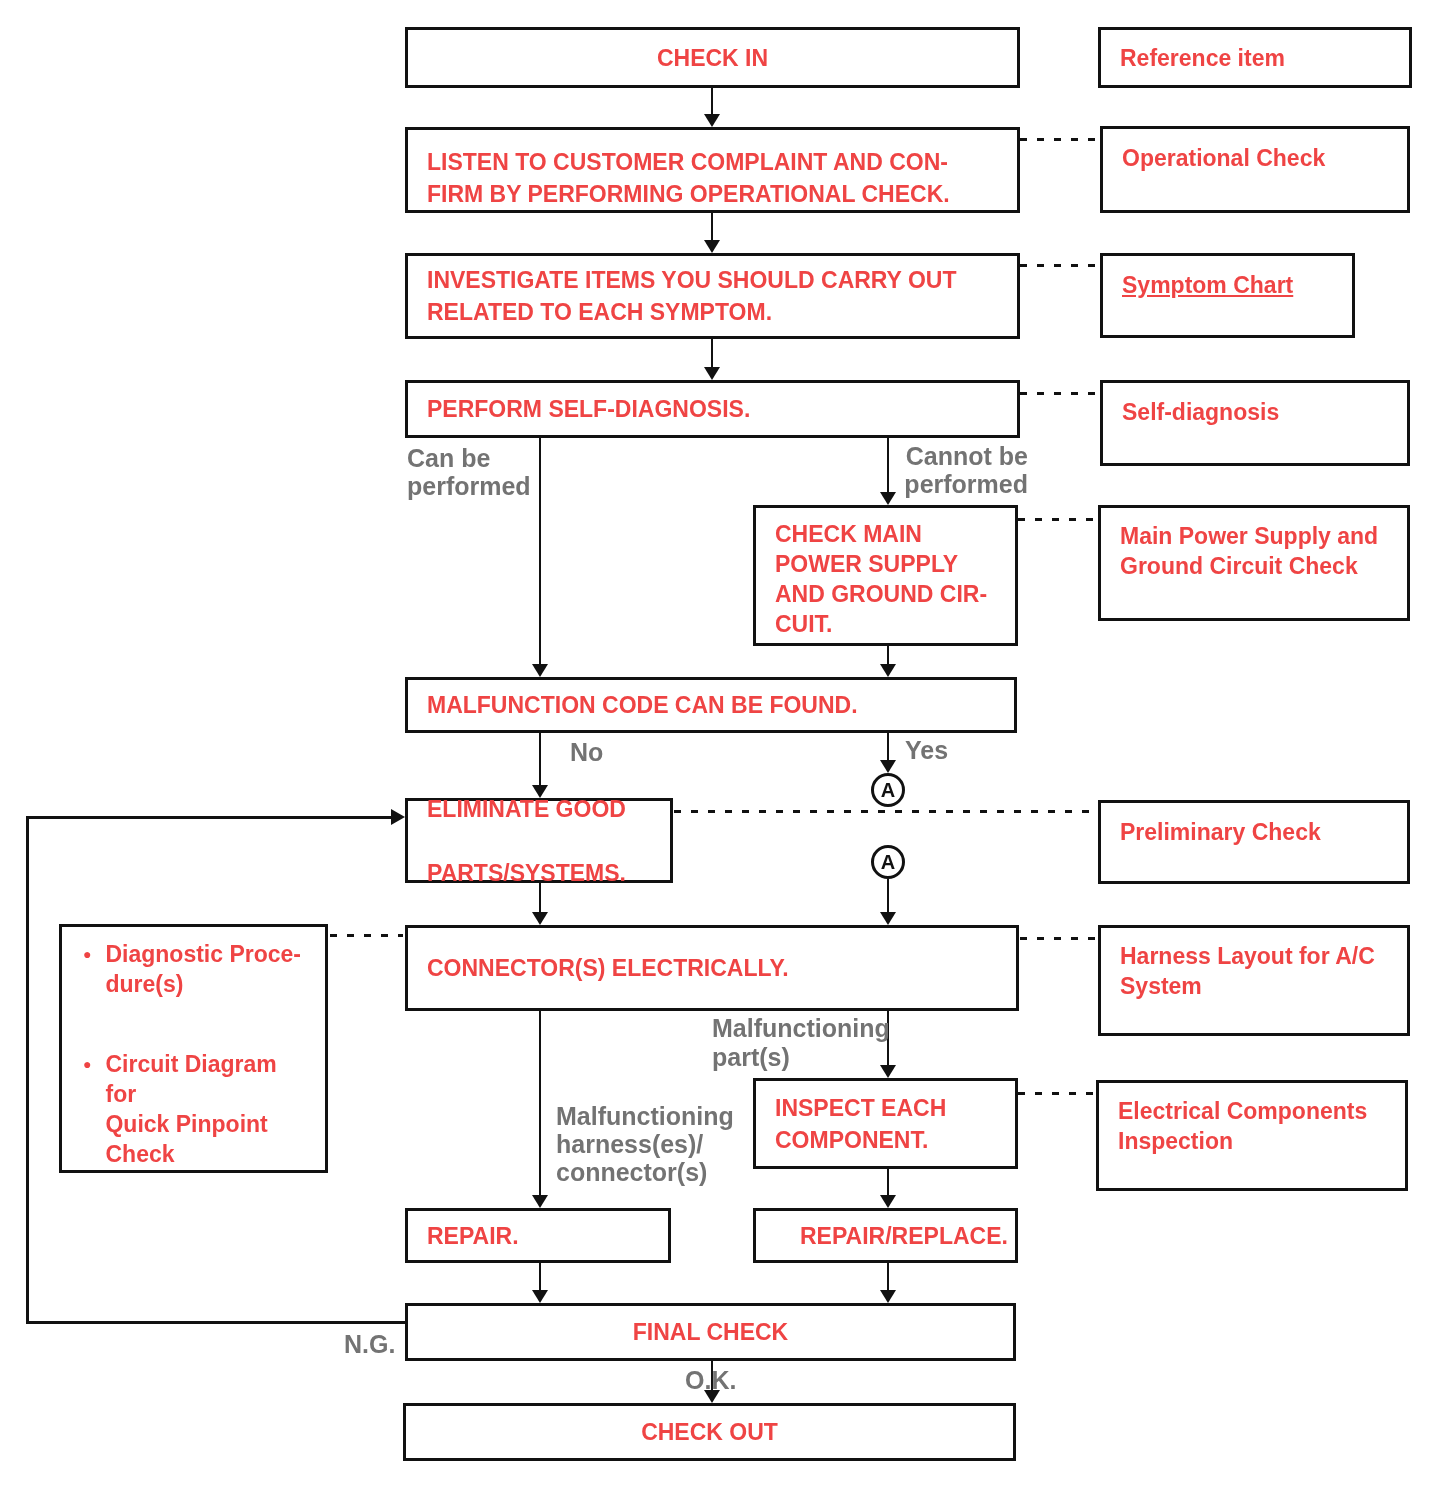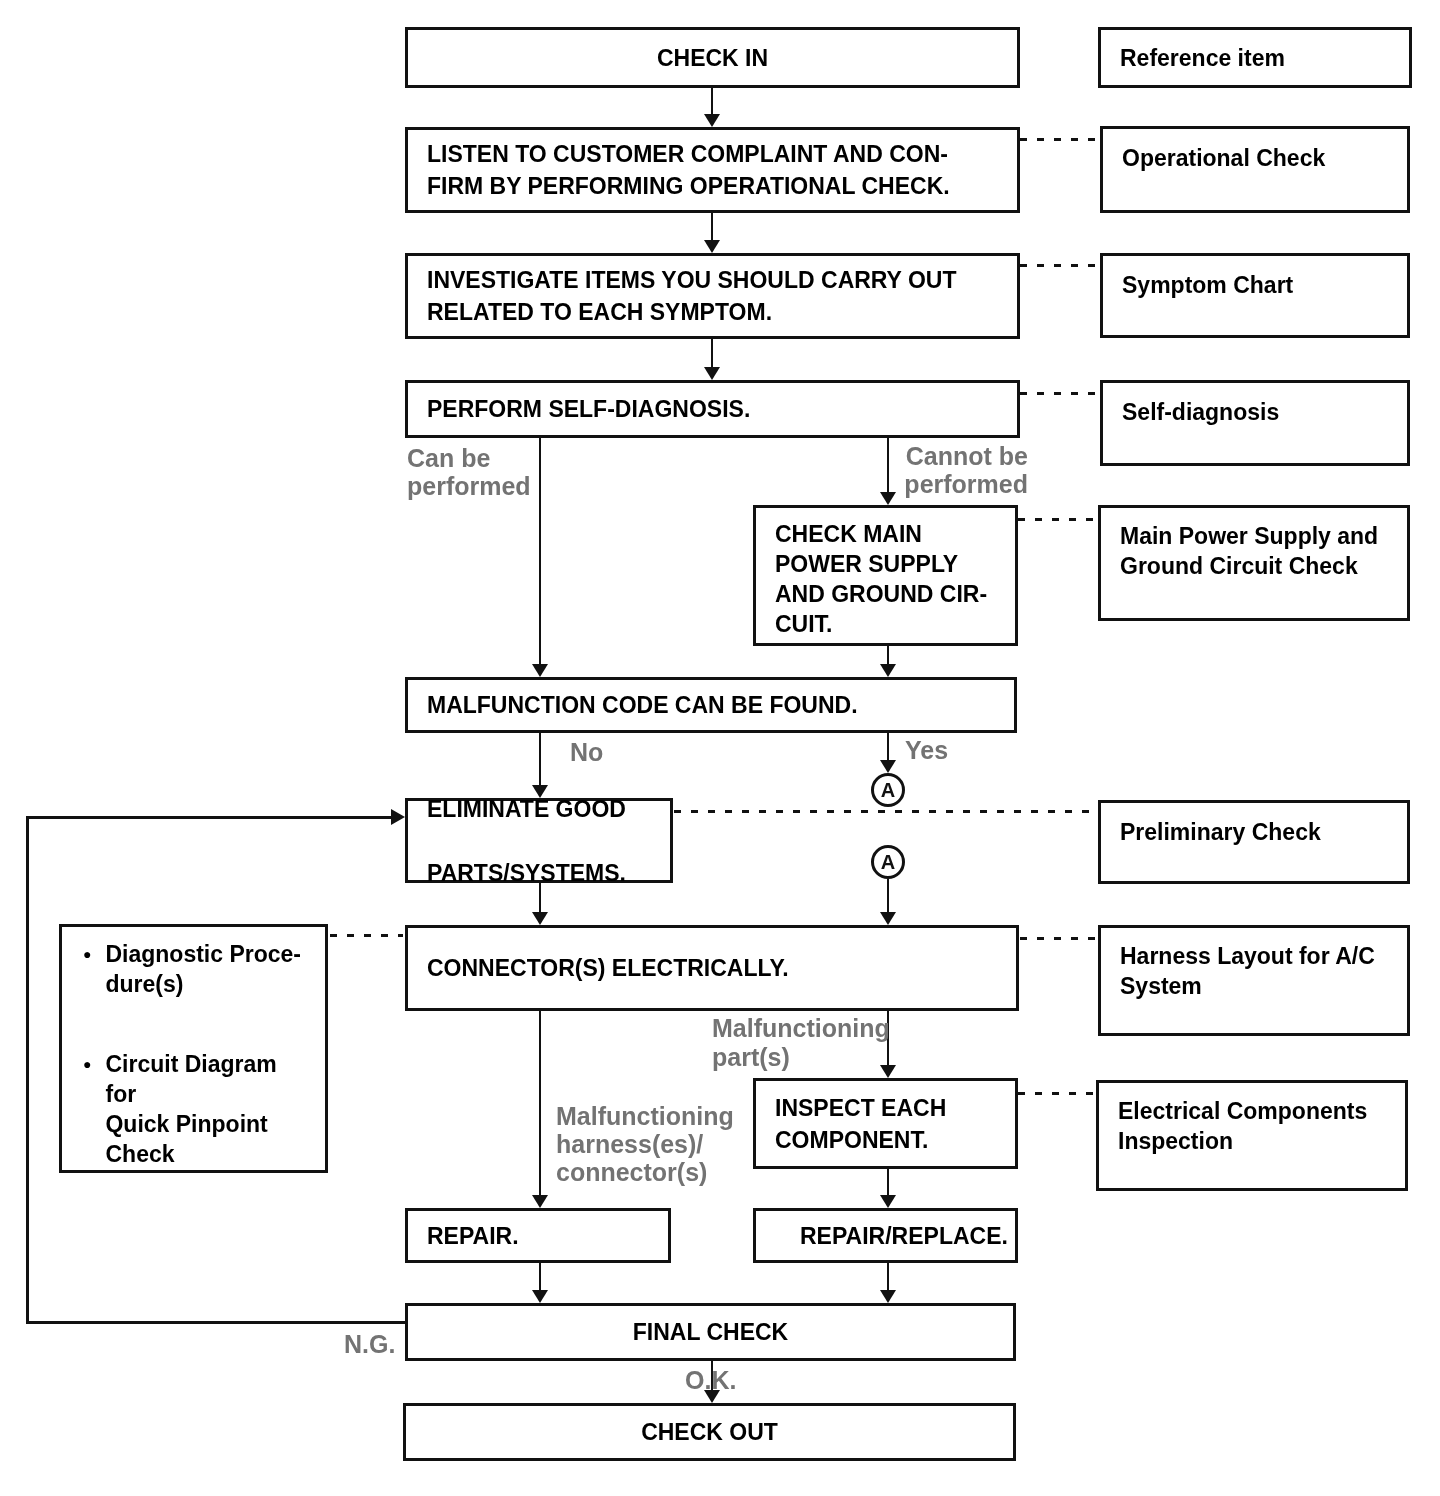--- a/index.html
+++ b/index.html
@@ -4,21 +4,21 @@
 <style>
   html,body{margin:0;padding:0;background:#ffffff;}
   .stage{
     position:relative;width:1440px;height:1496px;background:#ffffff;
     font-family:"Liberation Sans",sans-serif;color:#111111;overflow:hidden;
   }
   
   .bx{
     position:absolute;box-sizing:border-box;border:3px solid #111111;background:#ffffff;
     display:flex;flex-direction:column;justify-content:center;
-    padding:0 19px;font-size:23px;font-weight:700;line-height:32px;color:#000000;
+    padding:0 19px;font-size:23px;font-weight:700;line-height:32px;color:#ef4444;
   }
   .bx.ctr{align-items:center;text-align:center;padding:0;}
   .bx.top{justify-content:flex-start;padding-top:13px;}
   .bx.lh30{line-height:30px;}
   
   .av{position:absolute;width:2px;background:#111111;}
   .av::after{
     content:"";position:absolute;left:-7px;bottom:-13px;width:0;height:0;
     border-left:8px solid transparent;border-right:8px solid transparent;border-top:13px solid #111111;
   }
@@ -46,21 +46,21 @@
 </style>
 </head>
 <body>
 
 <div class="stage">
 
   <div class="bx ctr" style="left:405px;top:27px;width:615px;height:61px;">
     <div>CHECK IN</div>
   </div>
 
-  <div class="bx" style="left:405px;top:127px;width:615px;height:86px;">
+  <div class="bx" style="left:405px;top:127px;width:615px;height:86px;justify-content:flex-end;">
     <div>LISTEN TO CUSTOMER COMPLAINT AND CON-</div>
     <div>FIRM BY PERFORMING OPERATIONAL CHECK.</div>
   </div>
 
   <div class="bx" style="left:405px;top:253px;width:615px;height:86px;">
     <div>INVESTIGATE ITEMS YOU SHOULD CARRY OUT</div>
     <div>RELATED TO EACH SYMPTOM.</div>
   </div>
 
   <div class="bx" style="left:405px;top:380px;width:615px;height:58px;">
@@ -109,21 +109,21 @@
   </div>
 
   <div class="bx" style="left:1098px;top:27px;width:314px;height:61px;">
     <div>Reference item</div>
   </div>
 
   <div class="bx top" style="left:1100px;top:126px;width:310px;height:87px;">
     <div>Operational Check</div>
   </div>
 
-  <div class="bx top" style="left:1100px;top:253px;width:310px;height:85px;">
+  <div class="bx top" style="left:1100px;top:253px;width:255px;height:85px;text-decoration:underline;">
     <div>Symptom Chart</div>
   </div>
 
   <div class="bx top lh30" style="left:1098px;top:505px;width:312px;height:116px;">
     <div>Main Power Supply and</div>
     <div>Ground Circuit Check</div>
   </div>
 
   <div class="bx top" style="left:1100px;top:380px;width:310px;height:86px;">
     <div>Self-diagnosis</div>

